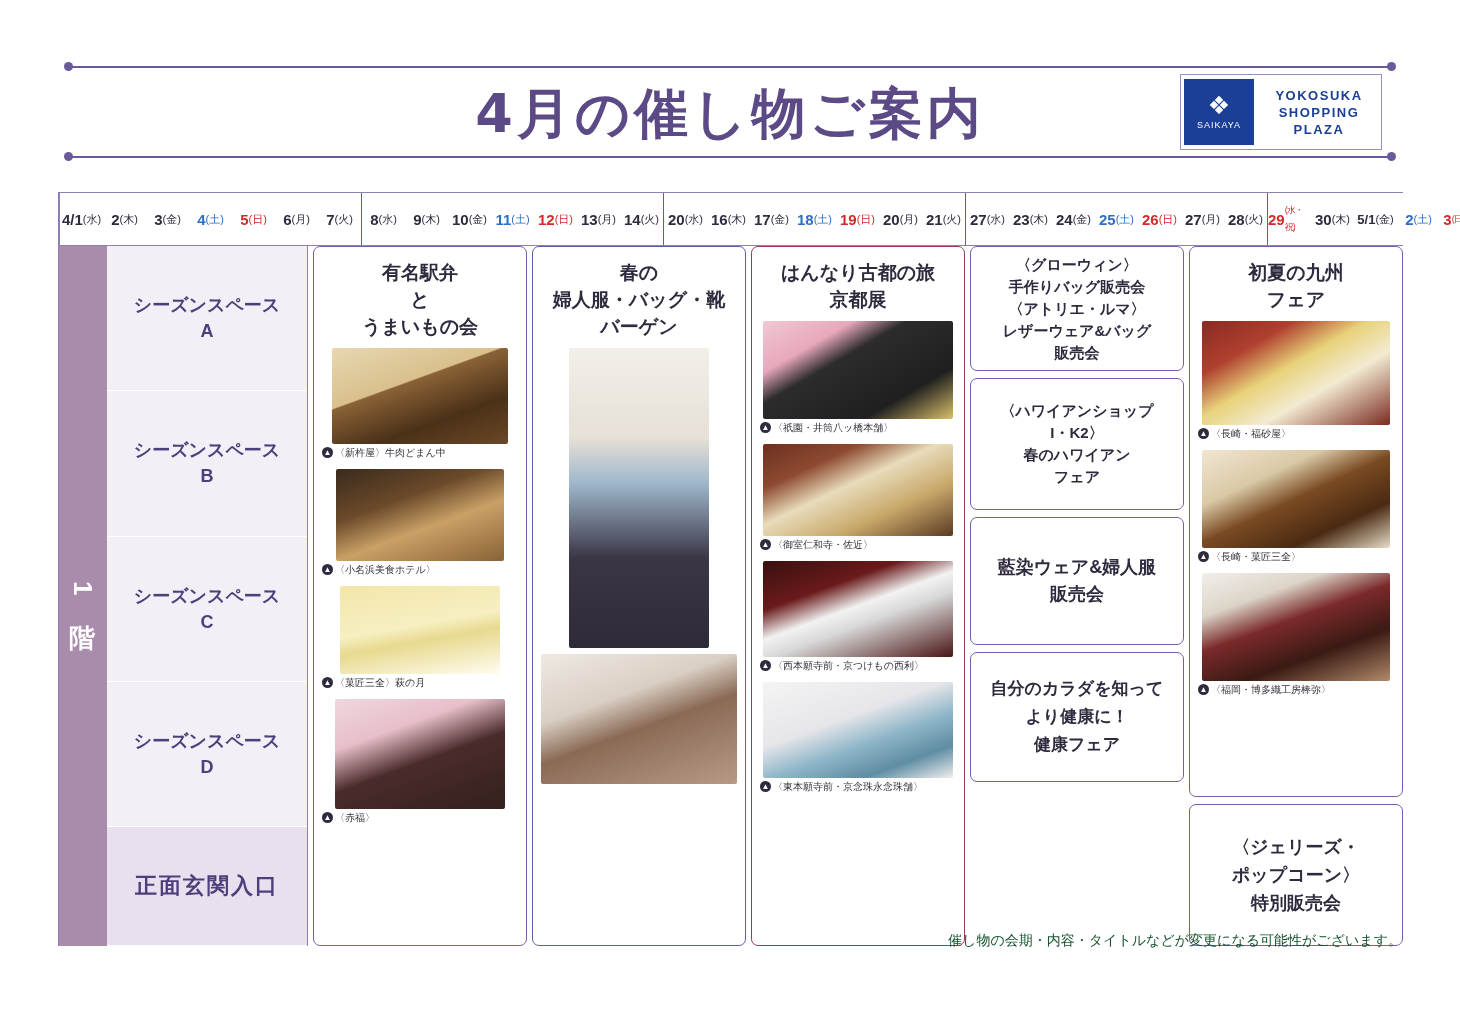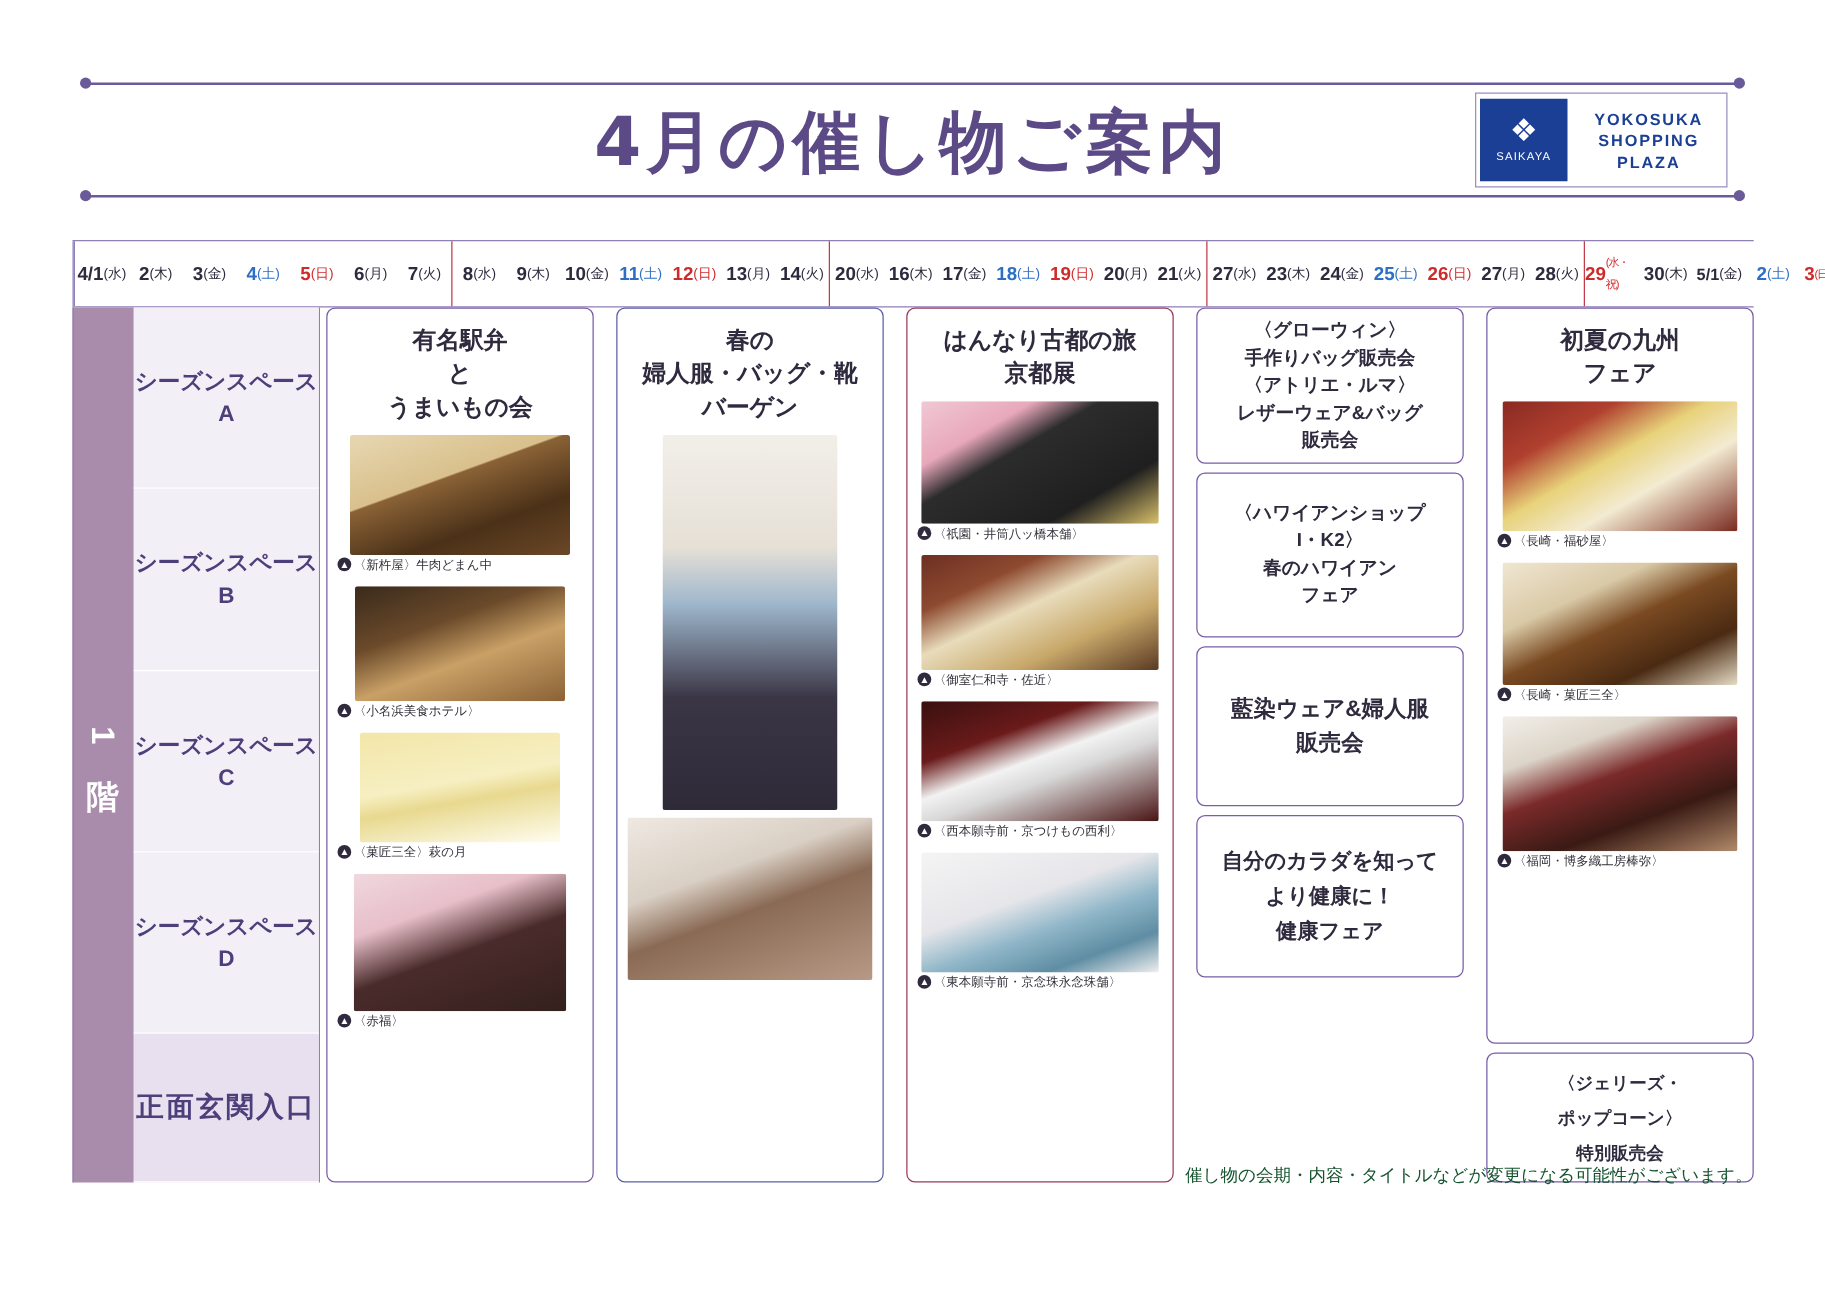--- a/index.html
+++ b/index.html
@@ -123,21 +123,21 @@
     border-bottom:1px solid #ffffff;
   }
   .space-label.entrance{
     background:#e8e0ef;
     flex:0 0 118px;
     font-size:22px;
     letter-spacing:2px;
   }
 
   .events{
-    flex:1;display:flex;gap:18px;padding-left:5px;
+    flex:1;display:flex;gap:5px;padding-left:5px;
   }
   .evcol{
     width:214px;
     border:1px solid #8f3b6c;
     border-radius:7px;
     display:flex;flex-direction:column;
     padding:8px 4px 6px;
     box-sizing:border-box;
     position:relative;
     background:#fff;
@@ -484,21 +484,21 @@
           <div class="cap"><span class="mk">▲</span><span>〈長崎・福砂屋〉</span></div>
           <div class="photo" style="width:188px;height:98px;">
               <div class="ph ph-kyushu2"></div>
             </div>
           <div class="cap"><span class="mk">▲</span><span>〈長崎・菓匠三全〉</span></div>
           <div class="photo" style="width:188px;height:108px;">
               <div class="ph ph-bag"></div>
             </div>
           <div class="cap"><span class="mk">▲</span><span>〈福岡・博多織工房棒弥〉</span></div>
         </div>
-        <div class="subbox" style="white-space:pre-line;height:104px;display:flex;align-items:center;justify-content:center;font-size:14px;line-height:28px;">〈ジェリーズ・
+        <div class="subbox" style="white-space:pre-line;height:142px;display:flex;align-items:center;justify-content:center;font-size:18px;line-height:28px;">〈ジェリーズ・
 ポップコーン〉
 特別販売会</div>
       </div>
 
     </div>
   </div>
 </div>
 
 <div class="footnote">催し物の会期・内容・タイトルなどが変更になる可能性がございます。</div>
 

